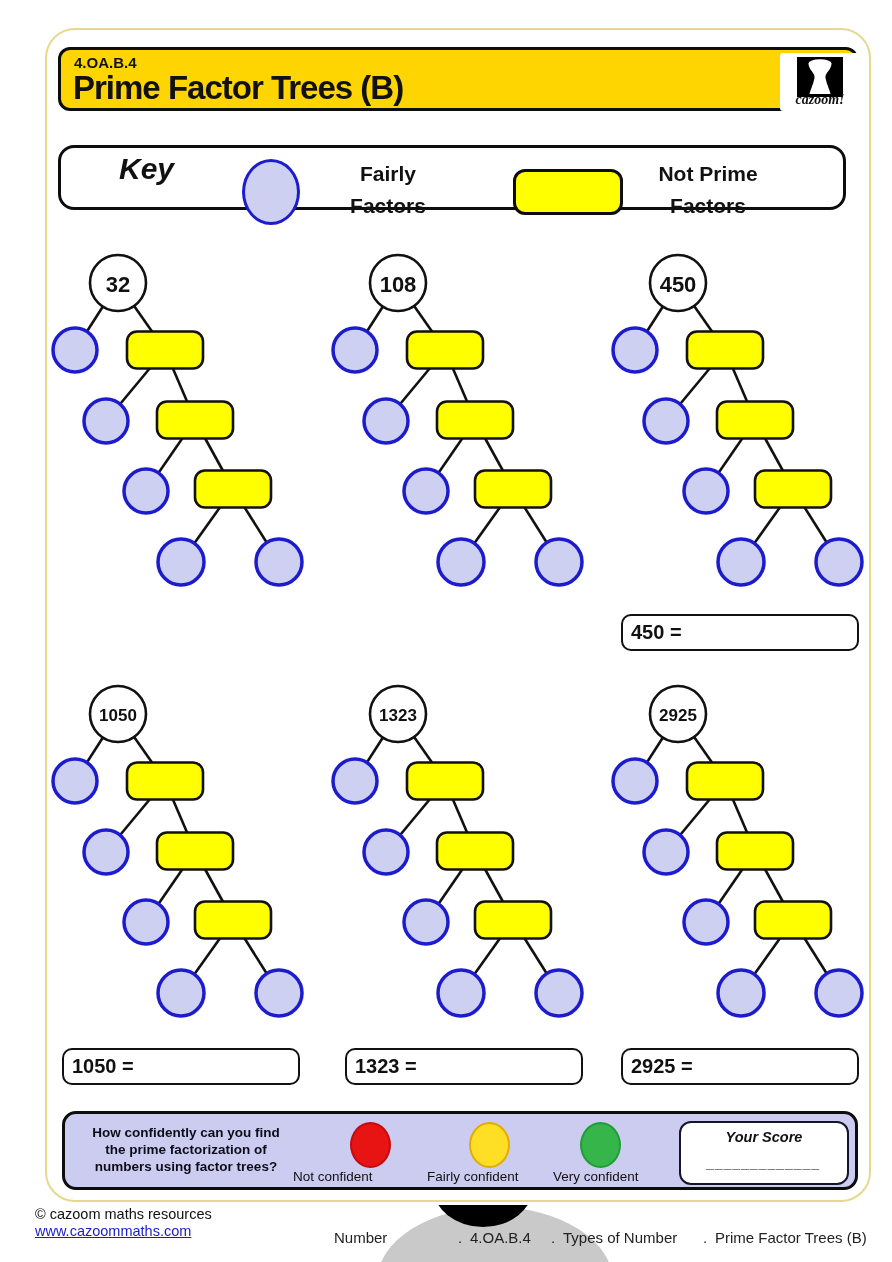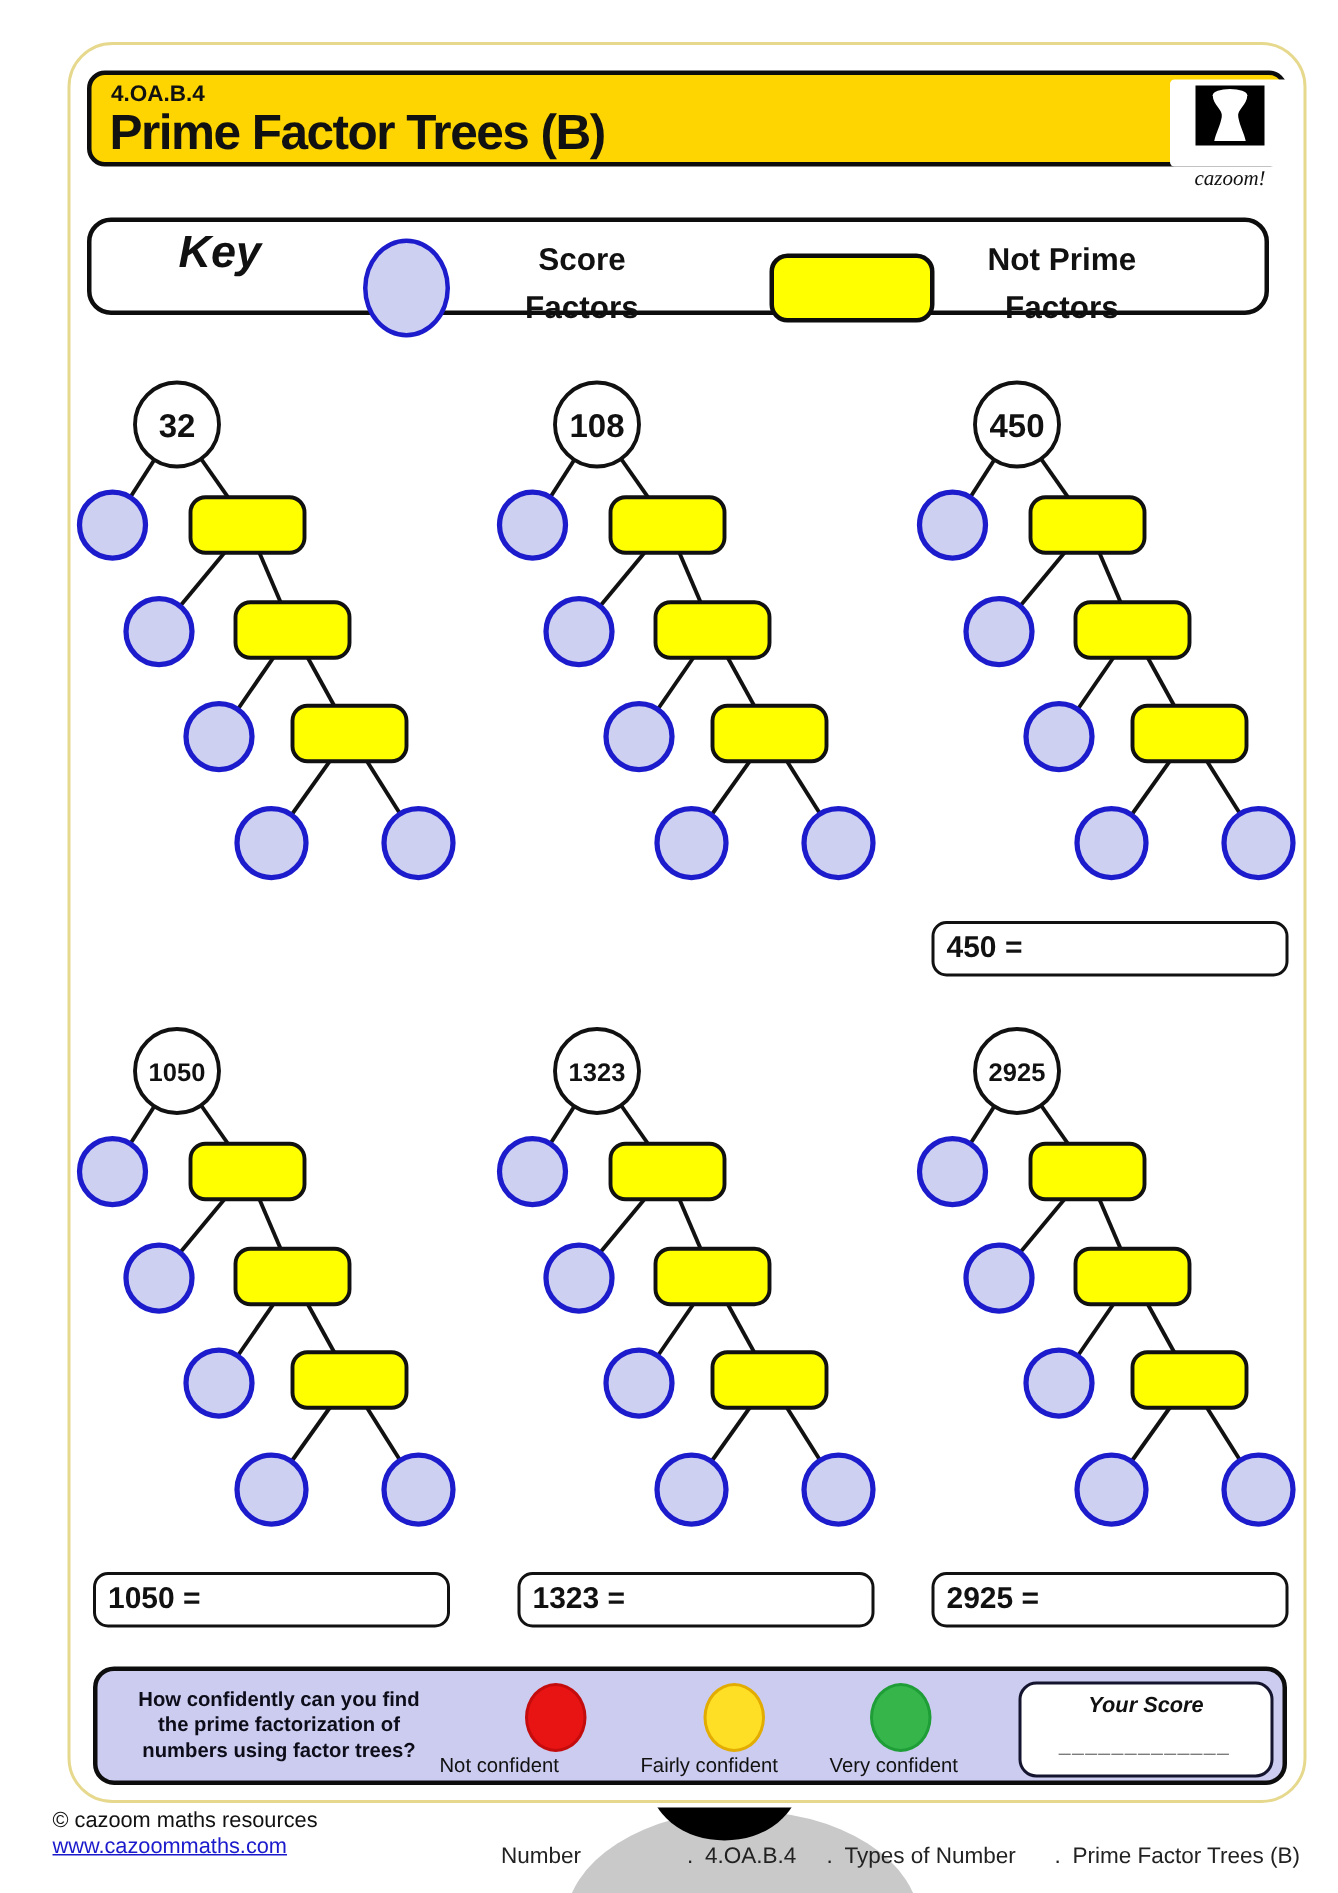--- a/index.html
+++ b/index.html
@@ -10,21 +10,21 @@
 
   
   .page-frame{left:45px;top:28px;width:822px;height:1170px;border:2px solid #e6d98e;border-radius:30px;}
 
   
   .header{left:58px;top:47px;width:800px;height:64px;border:3px solid #0d0d0d;border-radius:12px;box-sizing:border-box;}
   .header-code{left:13px;top:4px;font-size:15px;font-weight:bold;}
   .header-title{left:12px;top:19px;font-size:33px;font-weight:bold;letter-spacing:-1px;}
   .logo-box{left:719px;top:3px;width:80px;height:58px;background:#fff;border-radius:3px;text-align:center;}
   .logo-square{left:17px;top:4px;width:46px;height:40px;background:#000;}
-  .logo-word{left:0;top:60px;width:80px;font-family:"Liberation Serif",serif;font-style:italic;font-weight:normal;font-size:14px;line-height:14px;}
+  .logo-word{left:0;top:40px;width:80px;font-family:"Liberation Serif",serif;font-style:italic;font-weight:bold;font-size:14px;line-height:14px;}
 
   
   .key-box{left:58px;top:145px;width:788px;height:65px;background:#fff;border:3px solid #0d0d0d;border-radius:16px;box-sizing:border-box;}
   .key-title{left:58px;top:4px;font-size:30px;font-weight:bold;font-style:italic;}
   .key-ellipse{left:181px;top:11px;width:58px;height:66px;border-radius:50%;border:3px solid #1c1ccd;box-sizing:border-box;}
   .key-label{top:10px;text-align:center;font-weight:bold;font-size:21px;line-height:32px;}
   .key-swatch{left:452px;top:21px;width:110px;height:46px;border:3px solid #0d0d0d;border-radius:12px;box-sizing:border-box;}
 
   .tree{position:absolute;width:260px;height:345px;}
 
@@ -66,21 +66,21 @@
         </svg>
       </div>
       <div class="abs logo-word">cazoom!</div>
     </div>
   </div>
 
   <div class="abs key-box">
     <div class="abs key-title">Key</div>
     <div class="abs key-ellipse" style="background: rgb(206, 208, 242); border-color: rgb(28, 28, 205);"></div>
     <div class="abs key-label" style="left:257px;width:140px;">
-      <div>Score</div>
+      <div>Fairly</div>
       <div>Factors</div>
     </div>
     <div class="abs key-swatch" style="background: rgb(255, 255, 0);"></div>
     <div class="abs key-label" style="left:572px;width:150px;">
       <div>Not Prime</div>
       <div>Factors</div>
     </div>
   </div>
 
   <div class="abs conf-panel" style="background: rgb(204, 204, 240);">

